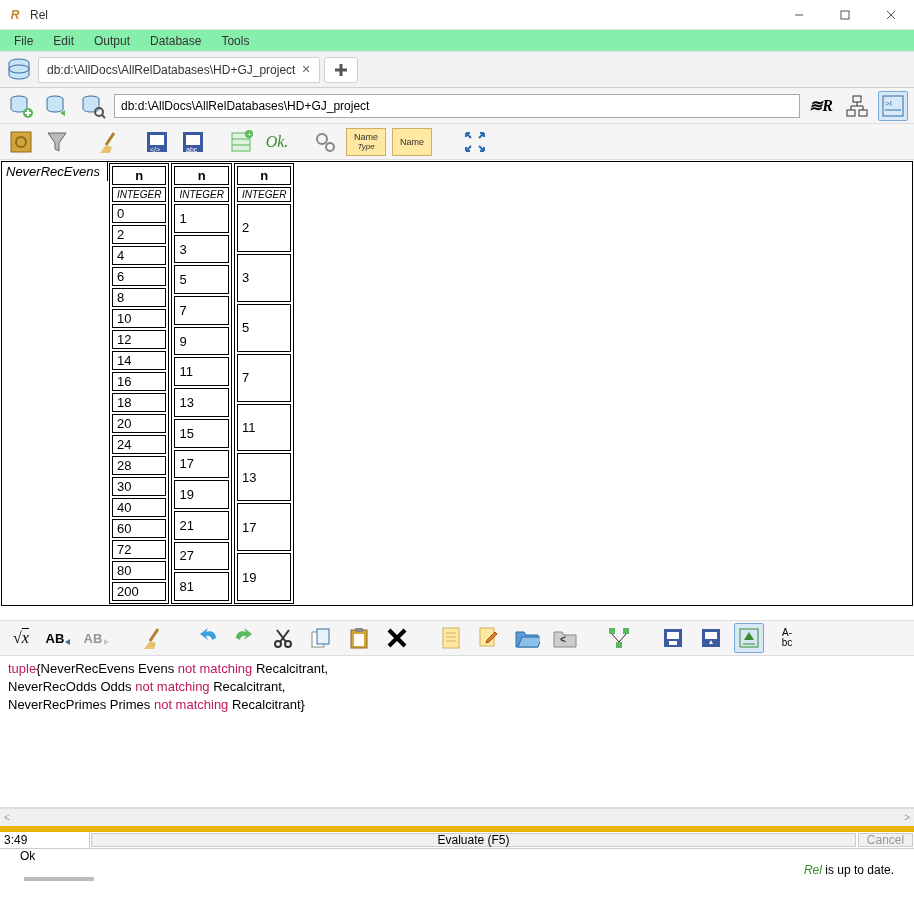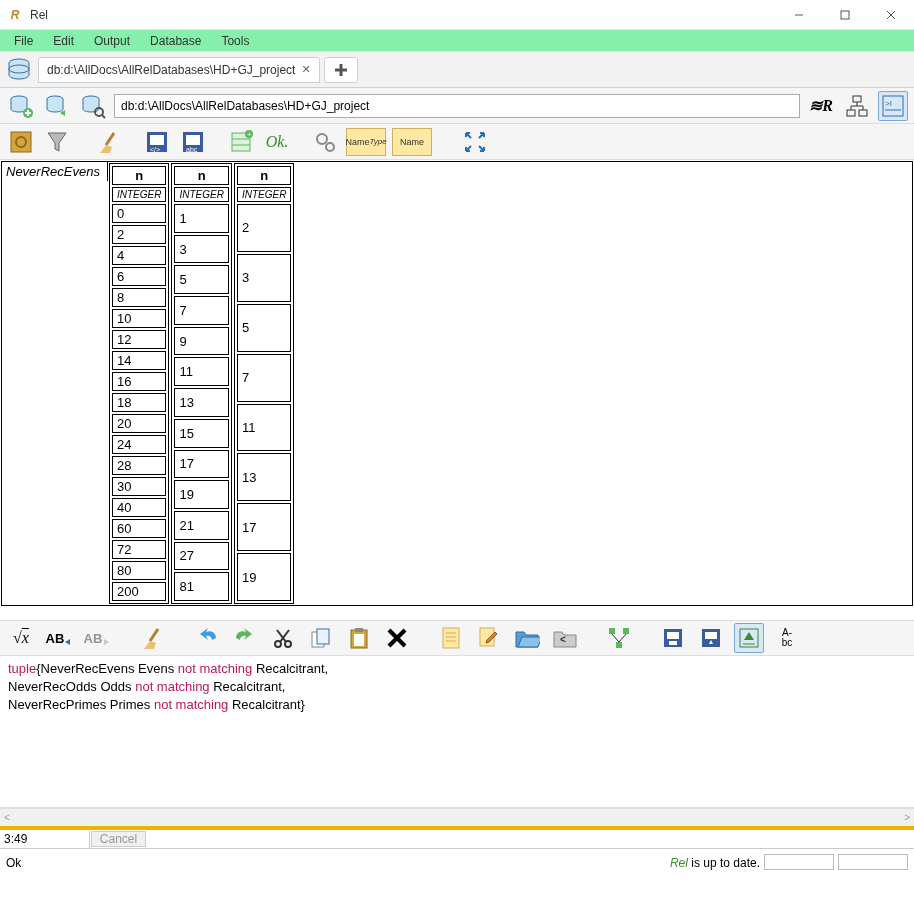--- a/index.html
+++ b/index.html
@@ -15,41 +15,41 @@
   .tabbar .db-icon { width:30px; height:30px; display:flex; align-items:center; justify-content:center; }
   .tab { height:26px; display:flex; align-items:center; gap:6px; padding:0 8px; background:#fff; border:1px solid #cfcfcf; border-radius:3px 3px 0 0; font-size:12px; color:#333; }
   .tab .tab-close { color:#666; font-size:11px; }
   .addtab-btn { width:34px; height:26px; background:#fff; border:1px solid #cfcfcf; border-radius:3px; display:flex; align-items:center; justify-content:center; font-size:20px; color:#555; }
   .toolbar1 { height:36px; display:flex; align-items:center; gap:6px; padding:2px 6px; background:#f5f5f5; border-bottom:1px solid #ddd; }
   .toolbar2 { height:36px; display:flex; align-items:center; gap:6px; padding:2px 6px; background:#f5f5f5; border-bottom:1px solid #ddd; }
   .icon-btn { width:30px; height:30px; display:flex; align-items:center; justify-content:center; border:1px solid transparent; background:transparent; border-radius:2px; }
   .icon-btn.sel { border:1px solid #7aa7d6; background:#d8e8f7; }
   .path-box { flex:1; height:24px; border:1px solid #aaa; background:#fff; padding:0 6px; display:flex; align-items:center; font-size:12px; }
   .ok-text { font-family:Georgia,serif; font-style:italic; color:#3a8b2e; font-size:16px; }
-  .name-btn { width:40px; height:28px; background:#ffe8a1; border:1px solid #d0b060; display:flex; flex-direction:row; align-items:center; justify-content:center; font-size:9px; line-height:10px; color:#333; }
+  .name-btn { width:40px; height:28px; background:#ffe8a1; border:1px solid #d0b060; display:flex; flex-direction:column; align-items:center; justify-content:center; font-size:9px; line-height:10px; color:#333; }
   .name-btn .sub { font-style:italic; font-size:8px; }
 
   .main { height:460px; background:#fff; overflow:auto; }
   .result-row { display:flex; align-items:flex-start; border:1px solid #000; margin:1px; padding:0; }
   .rowlabel { width:106px; border-right:1px solid #000; padding:2px 4px; font-style:italic; font-size:13px; }
   .relwrap { display:flex; gap:2px; padding:1px; }
   .rel { border:1px solid #000; font-size:13px; }
   .rel thead th { border:1px solid #000; text-align:center; font-weight:bold; padding:1px 4px; background:#fff; }
   .rel thead th.type { font-weight:normal; font-style:italic; font-size:10px; }
   .rel td { border:1px solid #000; padding:1px 4px; height:19px; min-width:38px; text-align:left; }
 
   .bottom-toolbar { height:36px; display:flex; align-items:center; gap:8px; padding:2px 6px; background:#f5f5f5; border-top:1px solid #ddd; border-bottom:1px solid #ddd; }
   .editor { height:152px; padding:4px 8px; background:#fff; font-family:"Segoe UI",Tahoma,sans-serif; font-size:13px; line-height:18px; overflow:auto; border-bottom:1px solid #ddd; white-space:pre-wrap; }
   .kw { color:#be185d; }
   .hscroll { height:18px; background:#f0f0f0; border-top:1px solid #ddd; display:flex; align-items:center; justify-content:space-between; padding:0 4px; color:#999; font-size:10px; }
-  .evalbar { height:22px; display:flex; align-items:stretch; border-top:4px solid #eab308; }
+  .evalbar { height:22px; display:flex; align-items:stretch; border-top:6px solid #eab308; }
   .evalbar .pos { width:90px; display:flex; align-items:center; padding:0 4px; border-right:1px solid #ccc; }
   .evalbar .evalbtn { flex:1; display:flex; align-items:center; justify-content:center; background:#f0f0f0; border:1px solid #ccc; margin:1px; }
   .evalbar .cancelbtn { width:55px; display:flex; align-items:center; justify-content:center; background:#f0f0f0; border:1px solid #ccc; margin:1px; color:#999; }
-  .status { height:22px; display:flex; align-items:flex-end; padding:0 6px; border-top:1px solid #ccc; font-size:12px; }
+  .status { height:22px; display:flex; align-items:flex-start; padding:0 20px; border-top:1px solid #ccc; font-size:12px;flex-direction:column; }
   .status .stat-ok { flex:0 0 auto; }
   .status .stat-rel { margin-left:auto; font-style:italic; color:#3a8b2e; }
   .status .stat-rel .black { font-style:normal; color:#000; }
   .status .statbox { width:70px; height:16px; border:1px solid #bbb; margin-left:4px; background:#fff; }
   svg { display:block; }
 </style>
 </head>
 <body>
 
 <div class="titlebar">
@@ -519,20 +519,21 @@
 <span>NeverRecOdds Odds </span><span class="kw">not matching</span><span> Recalcitrant,</span>
 <span>NeverRecPrimes Primes </span><span class="kw">not matching</span><span> Recalcitrant}</span></div>
 
 <div class="hscroll">
     <span>&lt;</span>
     <span>&gt;</span>
   </div>
 
 <div class="evalbar">
   <div class="pos">3:49</div>
+  <div class="evalbtn">Evaluate (F5)</div>
   <div class="cancelbtn">Cancel</div>
 </div>
 
 <div class="status">
   <span class="stat-ok">Ok</span>
   <span class="stat-rel"><span>Rel</span><span class="black"> is up to date.</span></span>
   <div class="statbox"></div>
   <div class="statbox"></div>
 </div>
 

